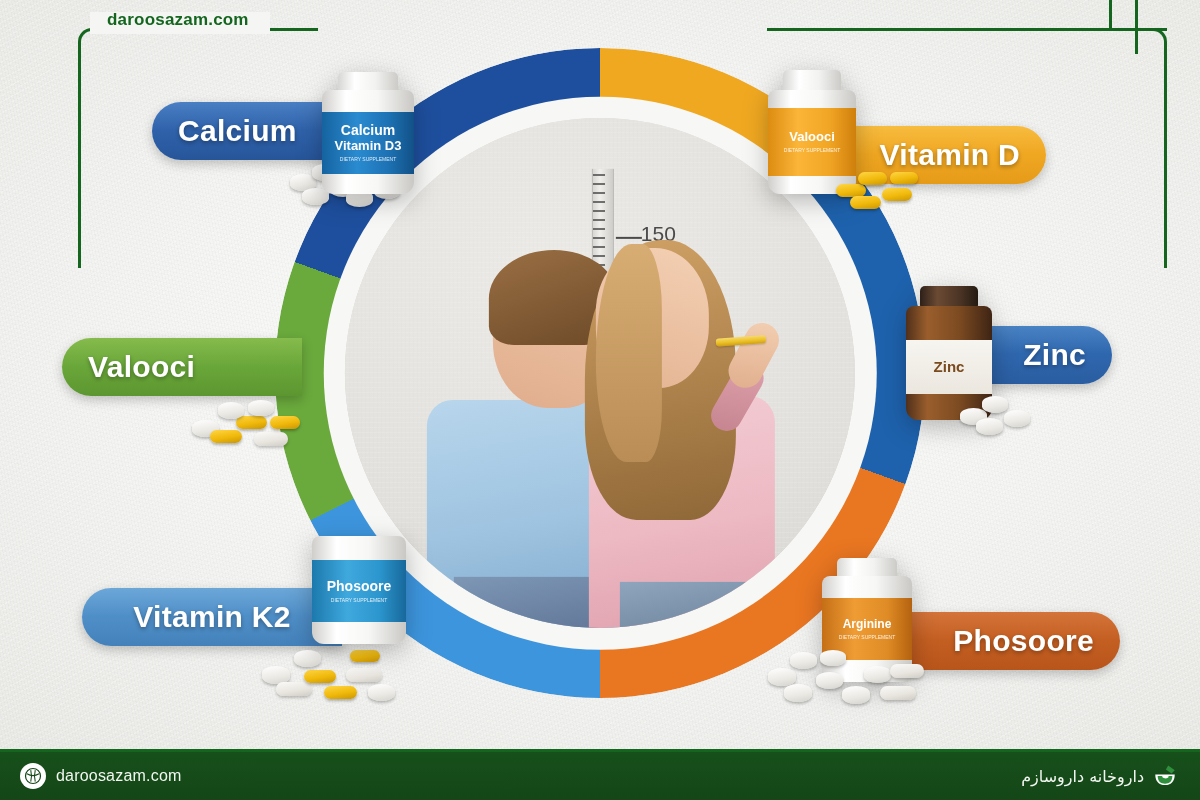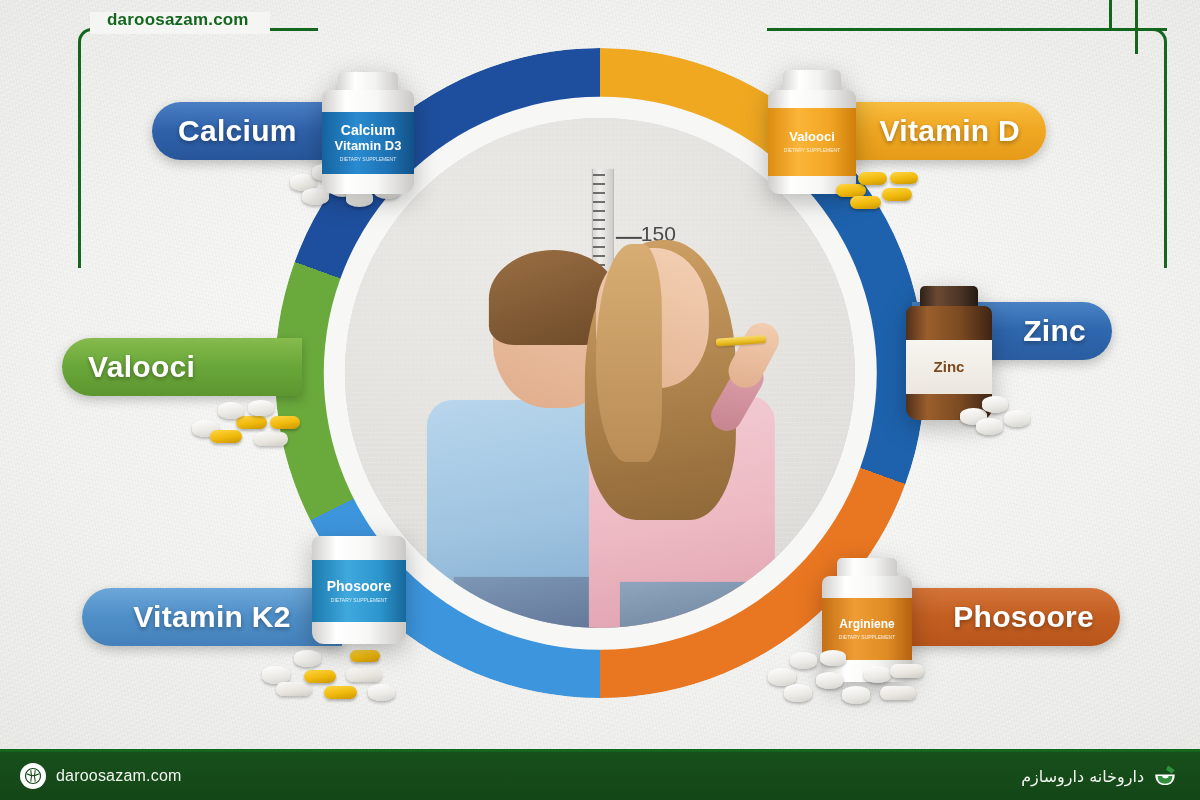--- a/index.html
+++ b/index.html
@@ -288,21 +288,21 @@
     color: #ffffff;
     font-size: 30px;
     font-weight: bold;
     letter-spacing: .3px;
     text-shadow: 0 2px 4px rgba(0,0,0,.32);
     box-shadow: 0 4px 11px rgba(0,0,0,.22);
     padding: 0 26px;
     white-space: nowrap;
   }
   .pill-left  { justify-content: flex-start; }
-  .pill-right { justify-content: flex-end; }
+  .pill-right { justify-content: flex-end; margin-top: 24px; }
 
   #pill-calcium {
     left: 152px; top: 102px; width: 240px;
     background: linear-gradient(180deg,#4a7fc4 0%, #2f62aa 48%, #27559a 100%);
     border-radius: 30px 0 0 30px;
   }
   #pill-arginine {
     left: 62px; top: 338px; width: 240px;
     background: linear-gradient(180deg,#86bb4d 0%, #6aa73a 48%, #5c9630 100%);
     border-radius: 30px 0 0 30px;
@@ -556,21 +556,21 @@
     <div class="tab" style="left:0px;  top:14px; width:27px;height:17px;"></div>
     <div class="tab" style="left:22px; top:2px;  width:26px;height:17px;"></div>
     <div class="tab" style="left:16px; top:24px; width:27px;height:17px;"></div>
     <div class="tab" style="left:44px; top:16px; width:26px;height:17px;"></div>
   </div>
 
   <div class="bottle" style="left:822px;top:558px;width:90px;height:124px;">
     <div class="b-cap" style="width:60px;height:24px;"></div>
     <div class="b-body" style="height:106px;">
       <div class="b-label" style="top:22px;height:62px;background:linear-gradient(90deg,#c56f16 0%,#ef9c34 36%,#e08c26 72%,#b4620f 100%);">
-        <div style="font-size:12px">Arginiene</div>
+        <div style="font-size:12px">Arginine</div>
         <div class="b-sub">DIETARY SUPPLEMENT</div>
       </div>
     </div>
   </div>
   <div class="tabs" style="left:768px;top:648px;width:150px;height:56px;">
     <div class="tab" style="left:0px;  top:20px; width:28px;height:18px;"></div>
     <div class="tab" style="left:22px; top:4px;  width:27px;height:17px;"></div>
     <div class="tab" style="left:16px; top:36px; width:28px;height:18px;"></div>
     <div class="tab" style="left:48px; top:24px; width:27px;height:17px;"></div>
     <div class="tab" style="left:52px; top:2px;  width:26px;height:16px;"></div>

